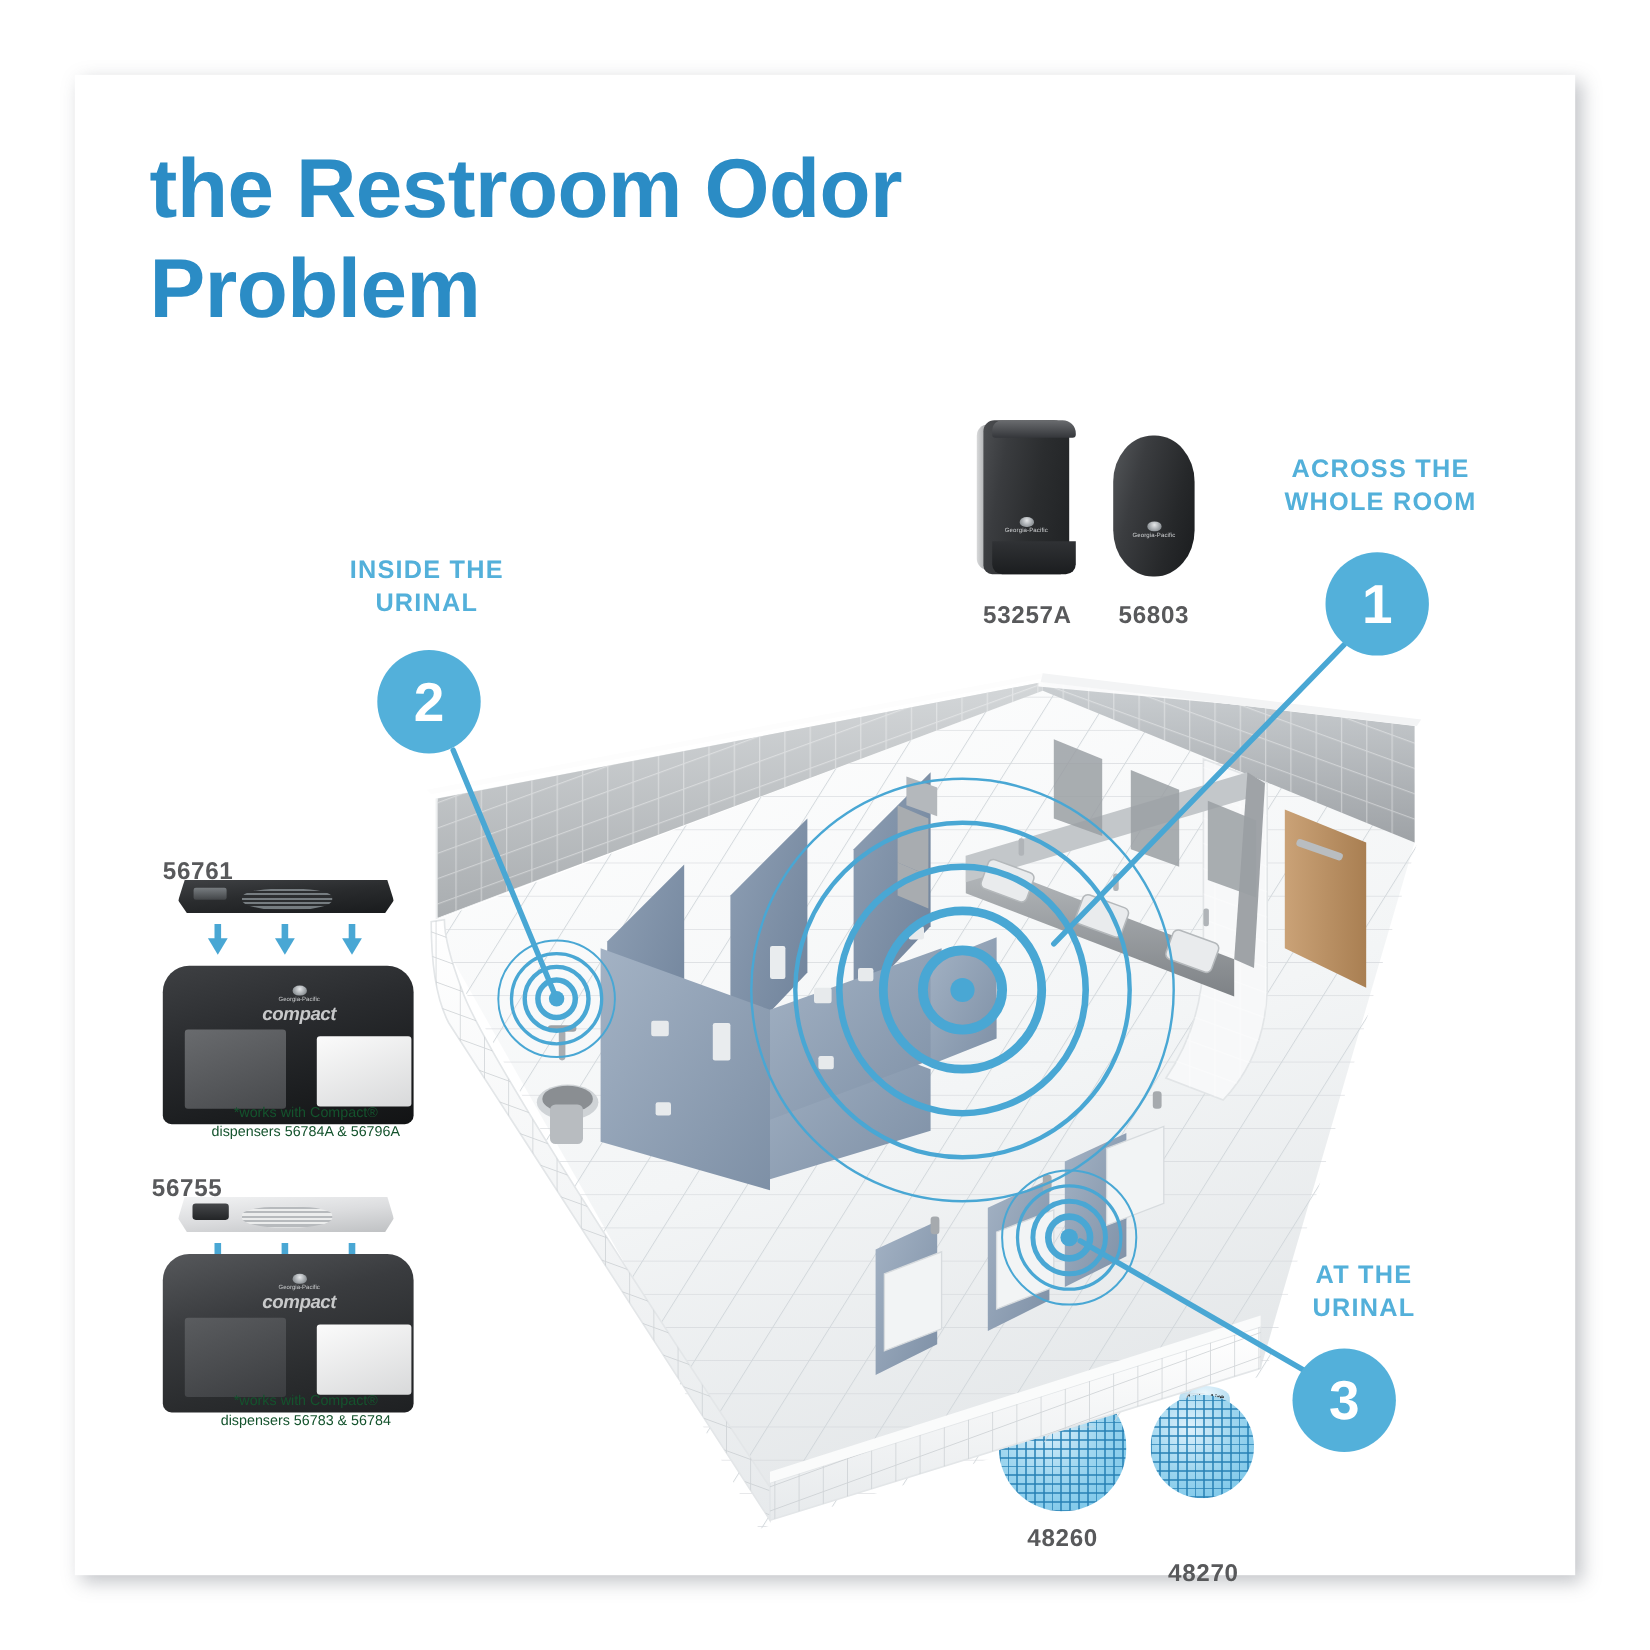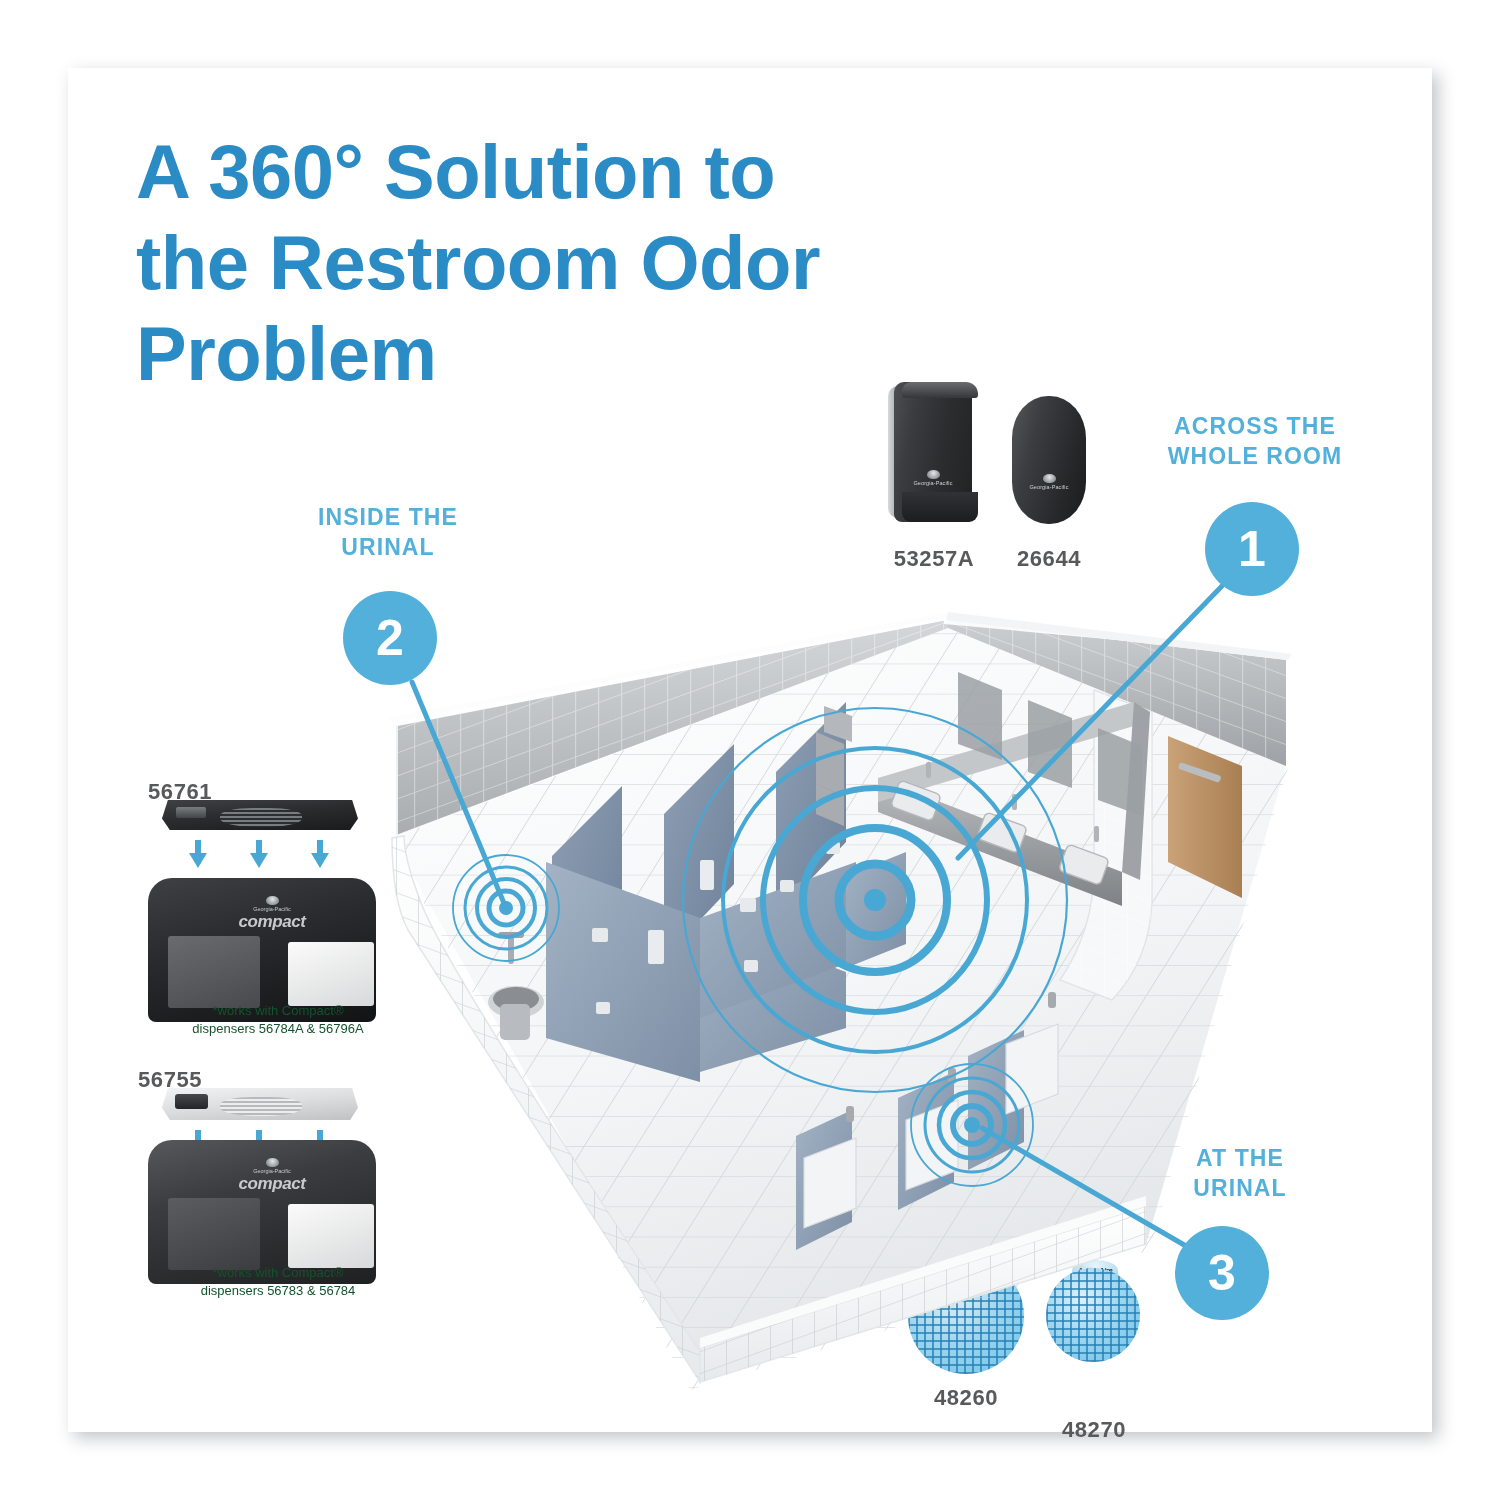--- a/index.html
+++ b/index.html
@@ -256,21 +256,20 @@
   }
 </style>
 </head>
 <body>
 
 <div id="stage">
 
   <div id="card"></div>
 
   <div id="headline">
-    <div>A 360° Solution to</div>
     <div>the Restroom Odor</div>
     <div>Problem</div>
   </div>
 
   <svg id="scene" viewBox="0 0 1500 1500">
     <defs>
       <linearGradient id="floorG" x1="0" y1="0" x2="0.4" y2="1">
         <stop offset="0%" stop-color="#ffffff"></stop>
         <stop offset="60%" stop-color="#f3f5f6"></stop>
         <stop offset="100%" stop-color="#e4e7e9"></stop>
@@ -516,21 +515,21 @@
   <div class="sku" style="left:858px; top:546px; width:152px;">53257A</div>
 
   <div class="prod" id="p56803">
     <div class="body">
       <div class="gplogo" style="top:78px;">
         <div class="gpmark"></div>
         <span>Georgia-Pacific</span>
       </div>
     </div>
   </div>
-  <div class="sku" style="left:974px; top:546px; width:150px;">26644</div>
+  <div class="sku" style="left:974px; top:546px; width:150px;">56803</div>
 
   <div class="sku" style="left:148px; top:779px; width:116px; text-align:left;">56761</div>
 
   <div class="prod" id="lid56761">
     <div class="slab"></div>
     <div class="tab"></div>
     <div class="vent"></div>
   </div>
   <div class="darrow" style="left:189px; top:840px;">
     <div class="shaft"></div>

